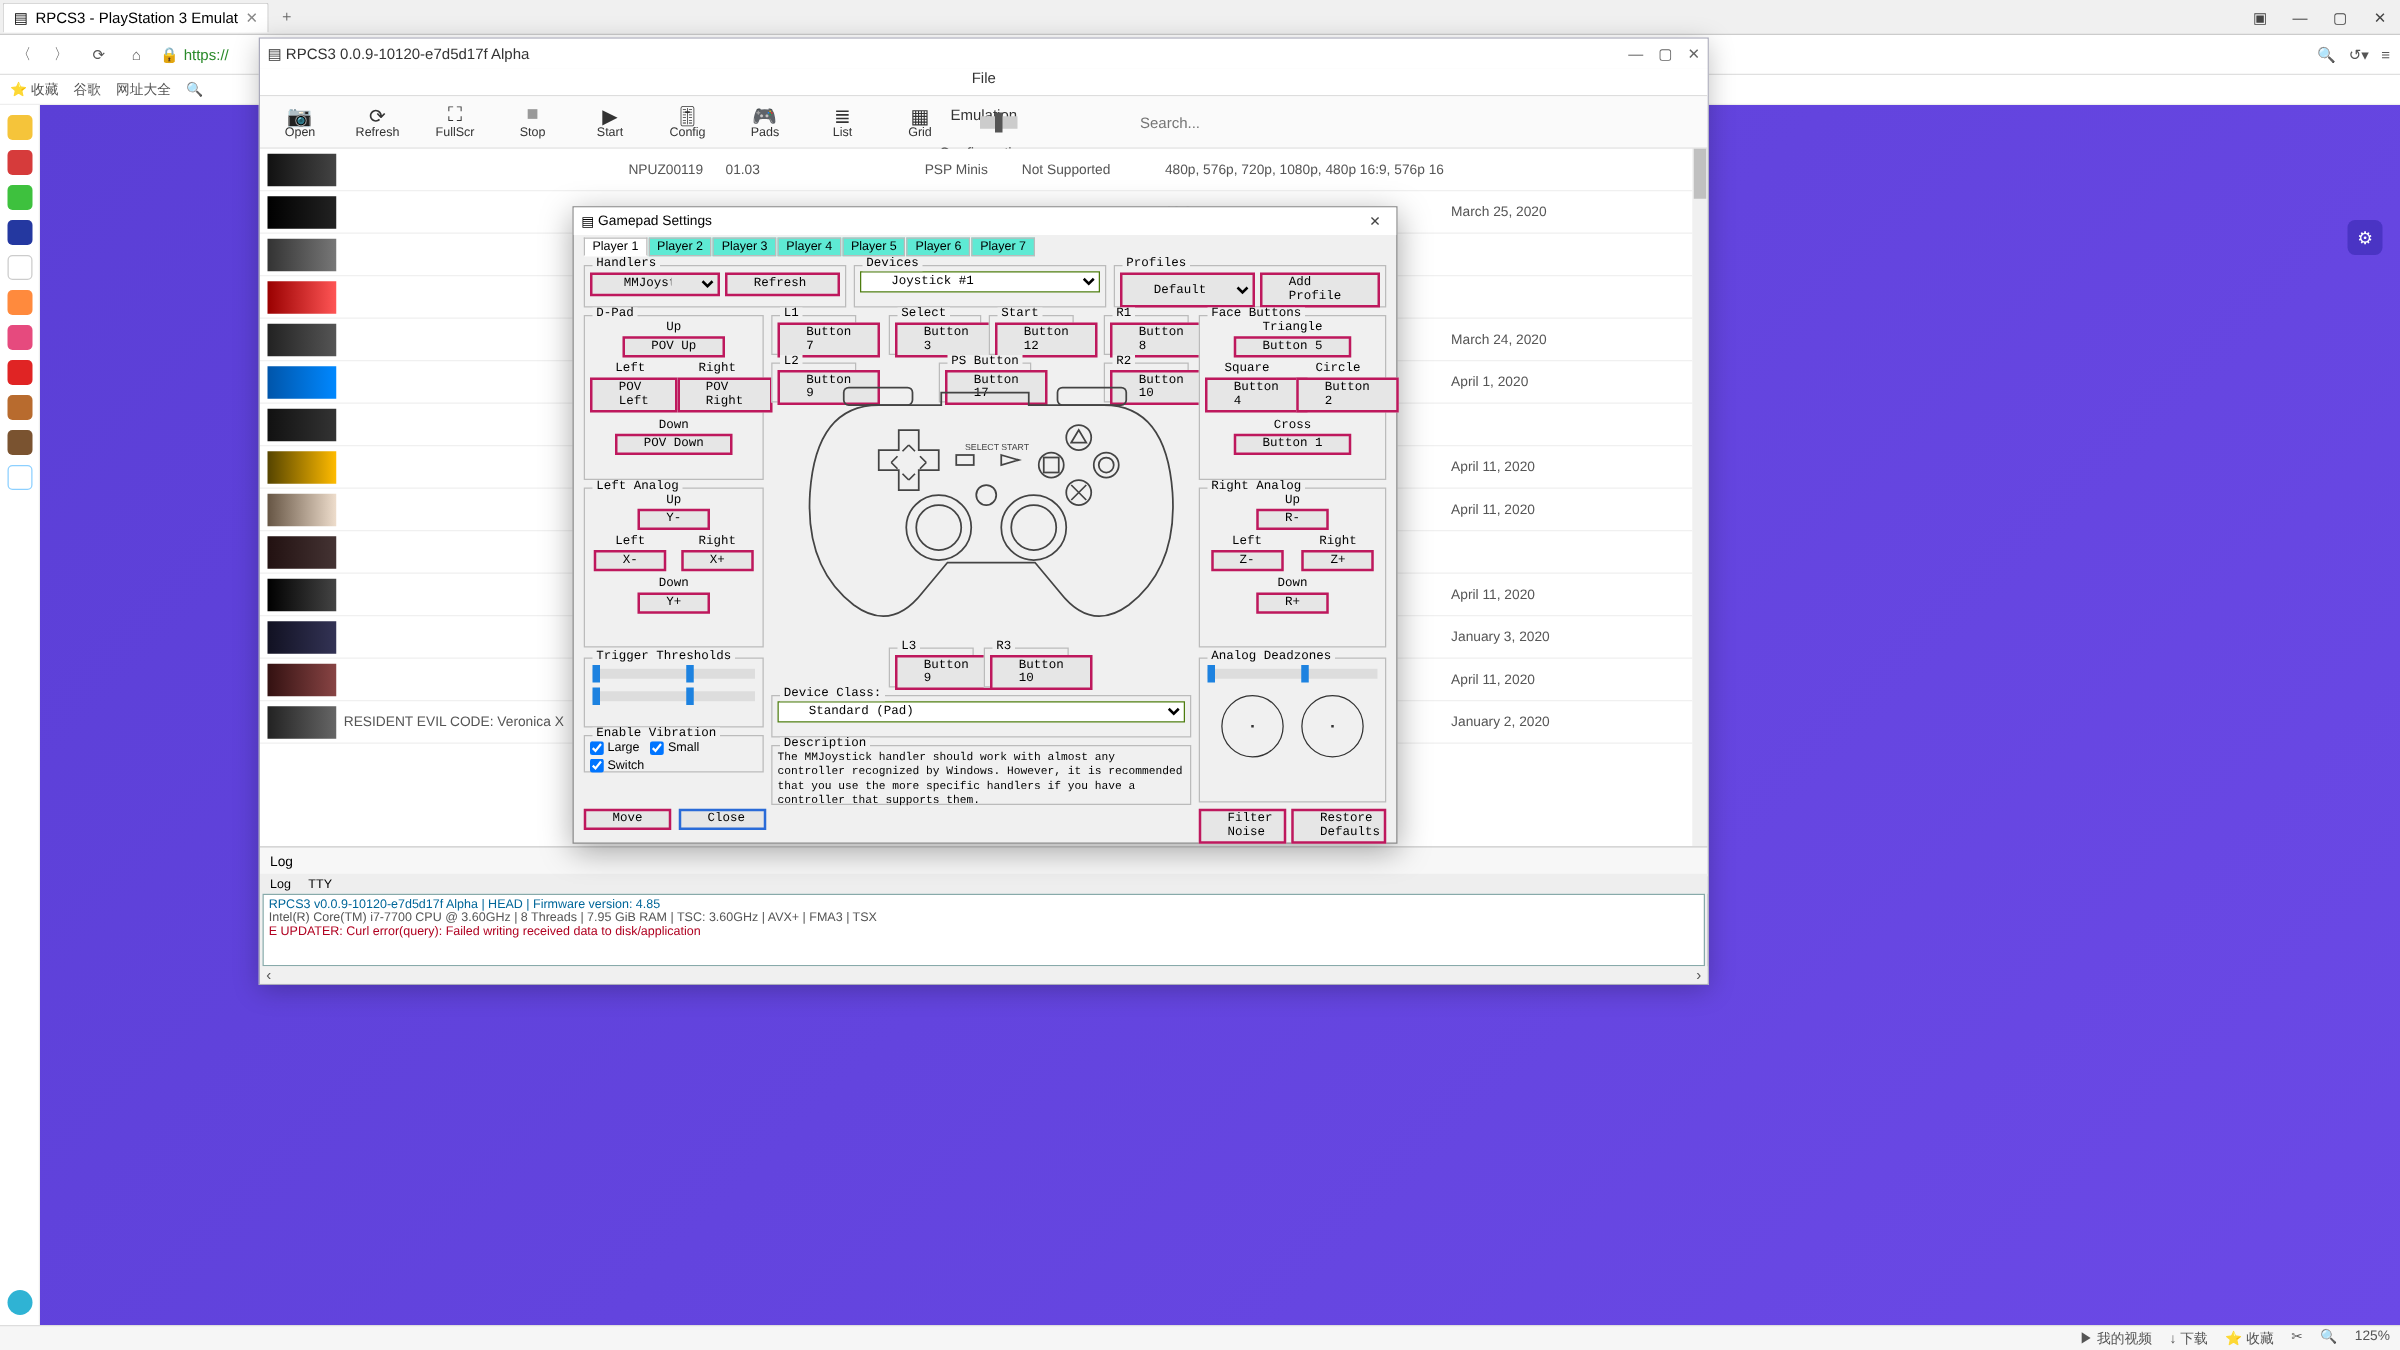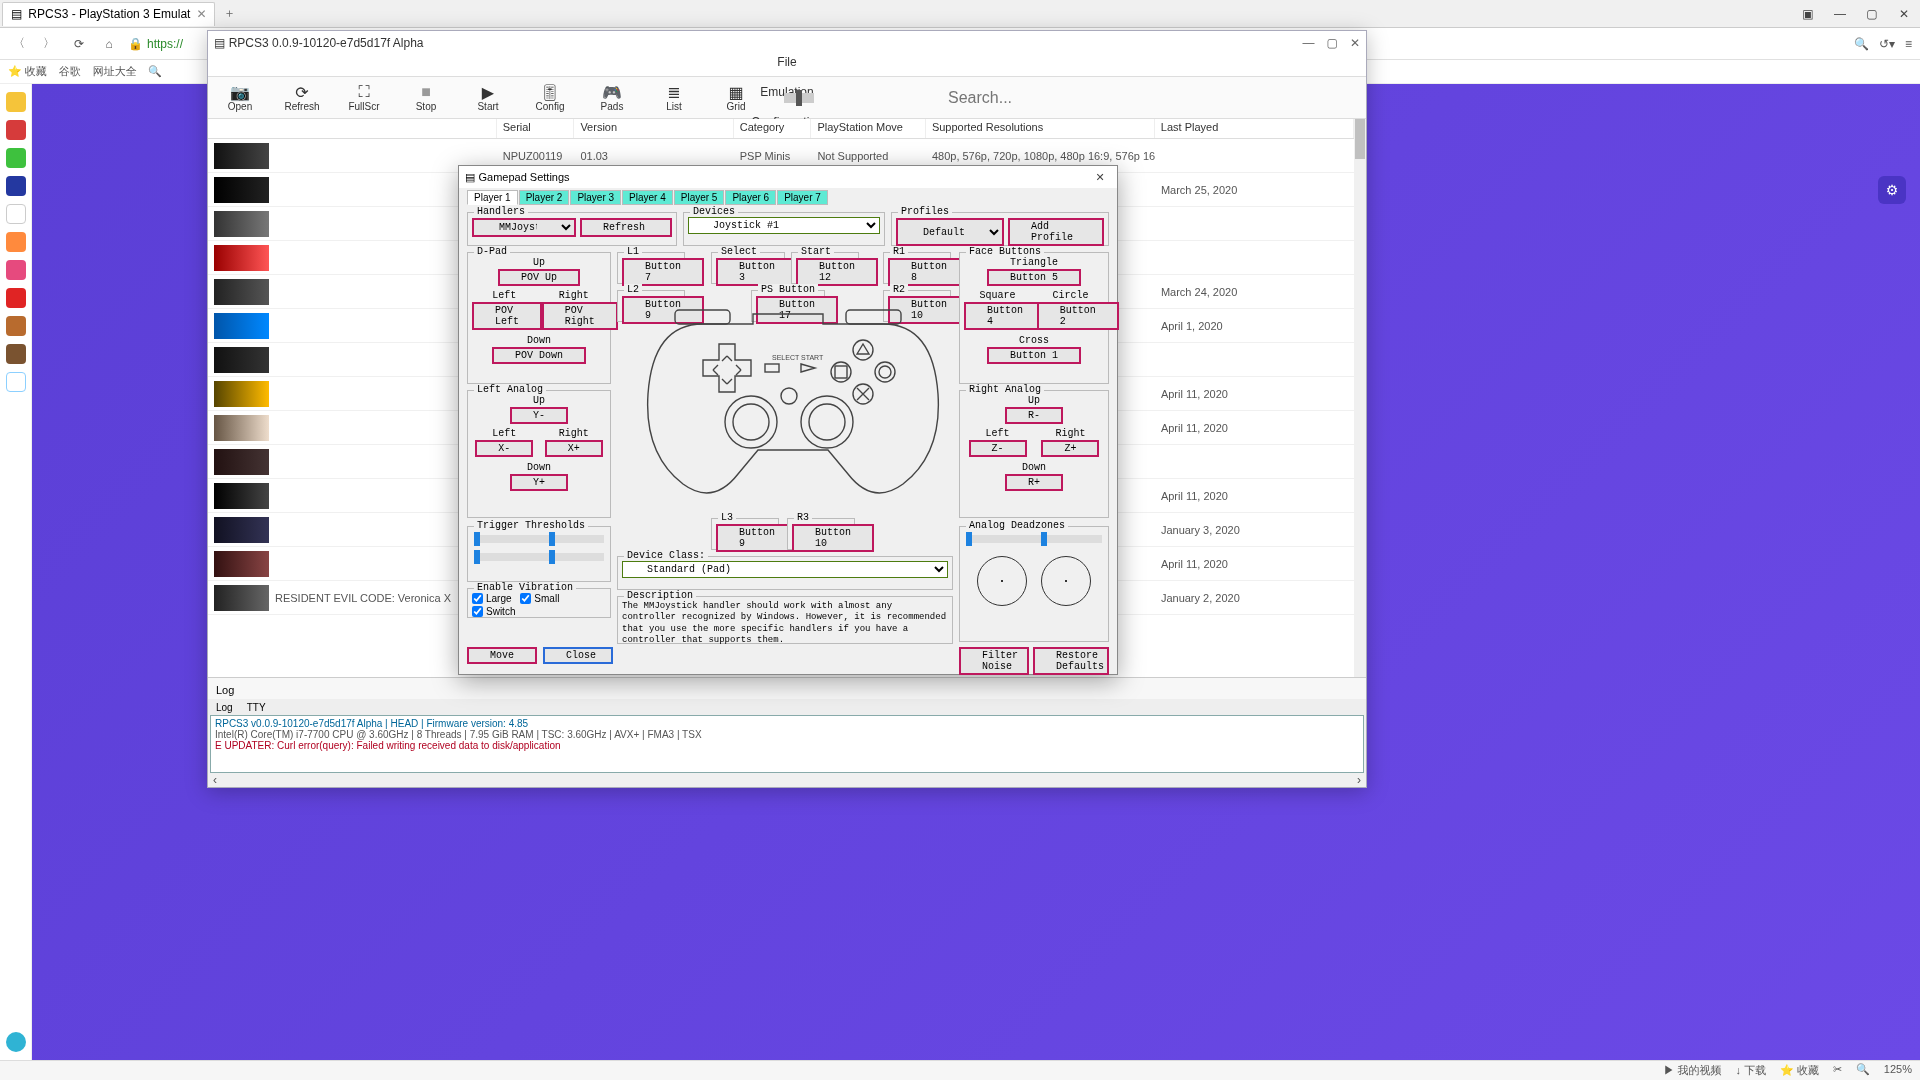--- a/index.html
+++ b/index.html
@@ -25,21 +25,21 @@
 
 .rpcs3 { position: absolute; left: 207px; top: 30px; width: 1160px; height: 758px; background: #f0f0f0; border: 1px solid #aab; box-shadow: 0 4px 20px rgba(0,0,0,.25); }
 .rpcs3 .titlebar { height: 24px; display: flex; align-items: center; padding: 0 6px; background: #fff; font-size: 12px; color: #333; }
 .rpcs3 .titlebar .wc { margin-left: auto; display: flex; gap: 12px; color: #666; }
 .menubar { height: 22px; display: flex; gap: 16px; padding: 0 8px; font-size: 12px; color: #333; align-items: center; border-bottom: 1px solid #ddd; background: #fff; flex-direction: column; }
 .toolbar { height: 42px; display: flex; align-items: center; gap: 18px; padding: 4px 10px; background: #fafafa; border-bottom: 1px solid #ddd; }
 .toolbar .tbtn { display: flex; flex-direction: column; align-items: center; font-size: 10px; color: #333; width: 44px; }
 .toolbar .tbtn .ico { font-size: 16px; height: 18px; }
 .toolbar .slider { width: 30px; height: 10px; background: #ccc; position: relative; margin-left: 8px; }
 .toolbar .slider::after { content:""; position:absolute; left:12px; top:-3px; width:6px; height:16px; background:#555; }
-.toolbar input { margin-left: 116px; border: none; background: transparent; font-size: 16px; outline: none; width: 300px; }
+.toolbar input { margin-left: 80px; border: none; background: transparent; font-size: 12px; outline: none; width: 300px; }
 .gamelist { position: absolute; left: 0; right: 12px; top: 88px; bottom: 110px; background: #fff; overflow: hidden; }
 .gamelist .hdr { height: 20px; display: flex; font-size: 11px; color: #333; border-bottom: 1px solid #ddd; }
 .gamelist .hdr > div { border-right: 1px solid #eee; padding: 2px 6px; }
 .col-icon   { width: 290px; }
 .col-serial { width: 78px; }
 .col-ver    { width: 160px; }
 .col-cat    { width: 78px; }
 .col-move   { width: 115px; }
 .col-res    { width: 230px; }
 .col-last   { width: 200px; }
@@ -203,29 +203,20 @@
       </div>
     <div class="tbtn">
         <span class="ico">▦</span>
         <span>Grid</span>
       </div>
     <div class="slider"></div>
     <input placeholder="Search..." style="">
   </div>
 
   <div class="gamelist">
-    <div class="hdr">
-      <div class="col-icon"></div>
-      <div class="col-serial">Serial</div>
-      <div class="col-ver">Version</div>
-      <div class="col-cat">Category</div>
-      <div class="col-move">PlayStation Move</div>
-      <div class="col-res">Supported Resolutions</div>
-      <div class="col-last">Last Played</div>
-    </div>
     <div id="rowsHost">
         <div class="row">
           <div class="col-icon"><span class="thumb" style="background:linear-gradient(90deg,#111,#444)"></span></div>
           <div class="col-serial">NPUZ00119</div>
           <div class="col-ver">01.03</div>
           <div class="col-cat">PSP Minis</div>
           <div class="col-move">Not Supported</div>
           <div class="col-res">480p, 576p, 720p, 1080p, 480p 16:9, 576p 16:9</div>
           <div class="col-last"></div>
         </div>

